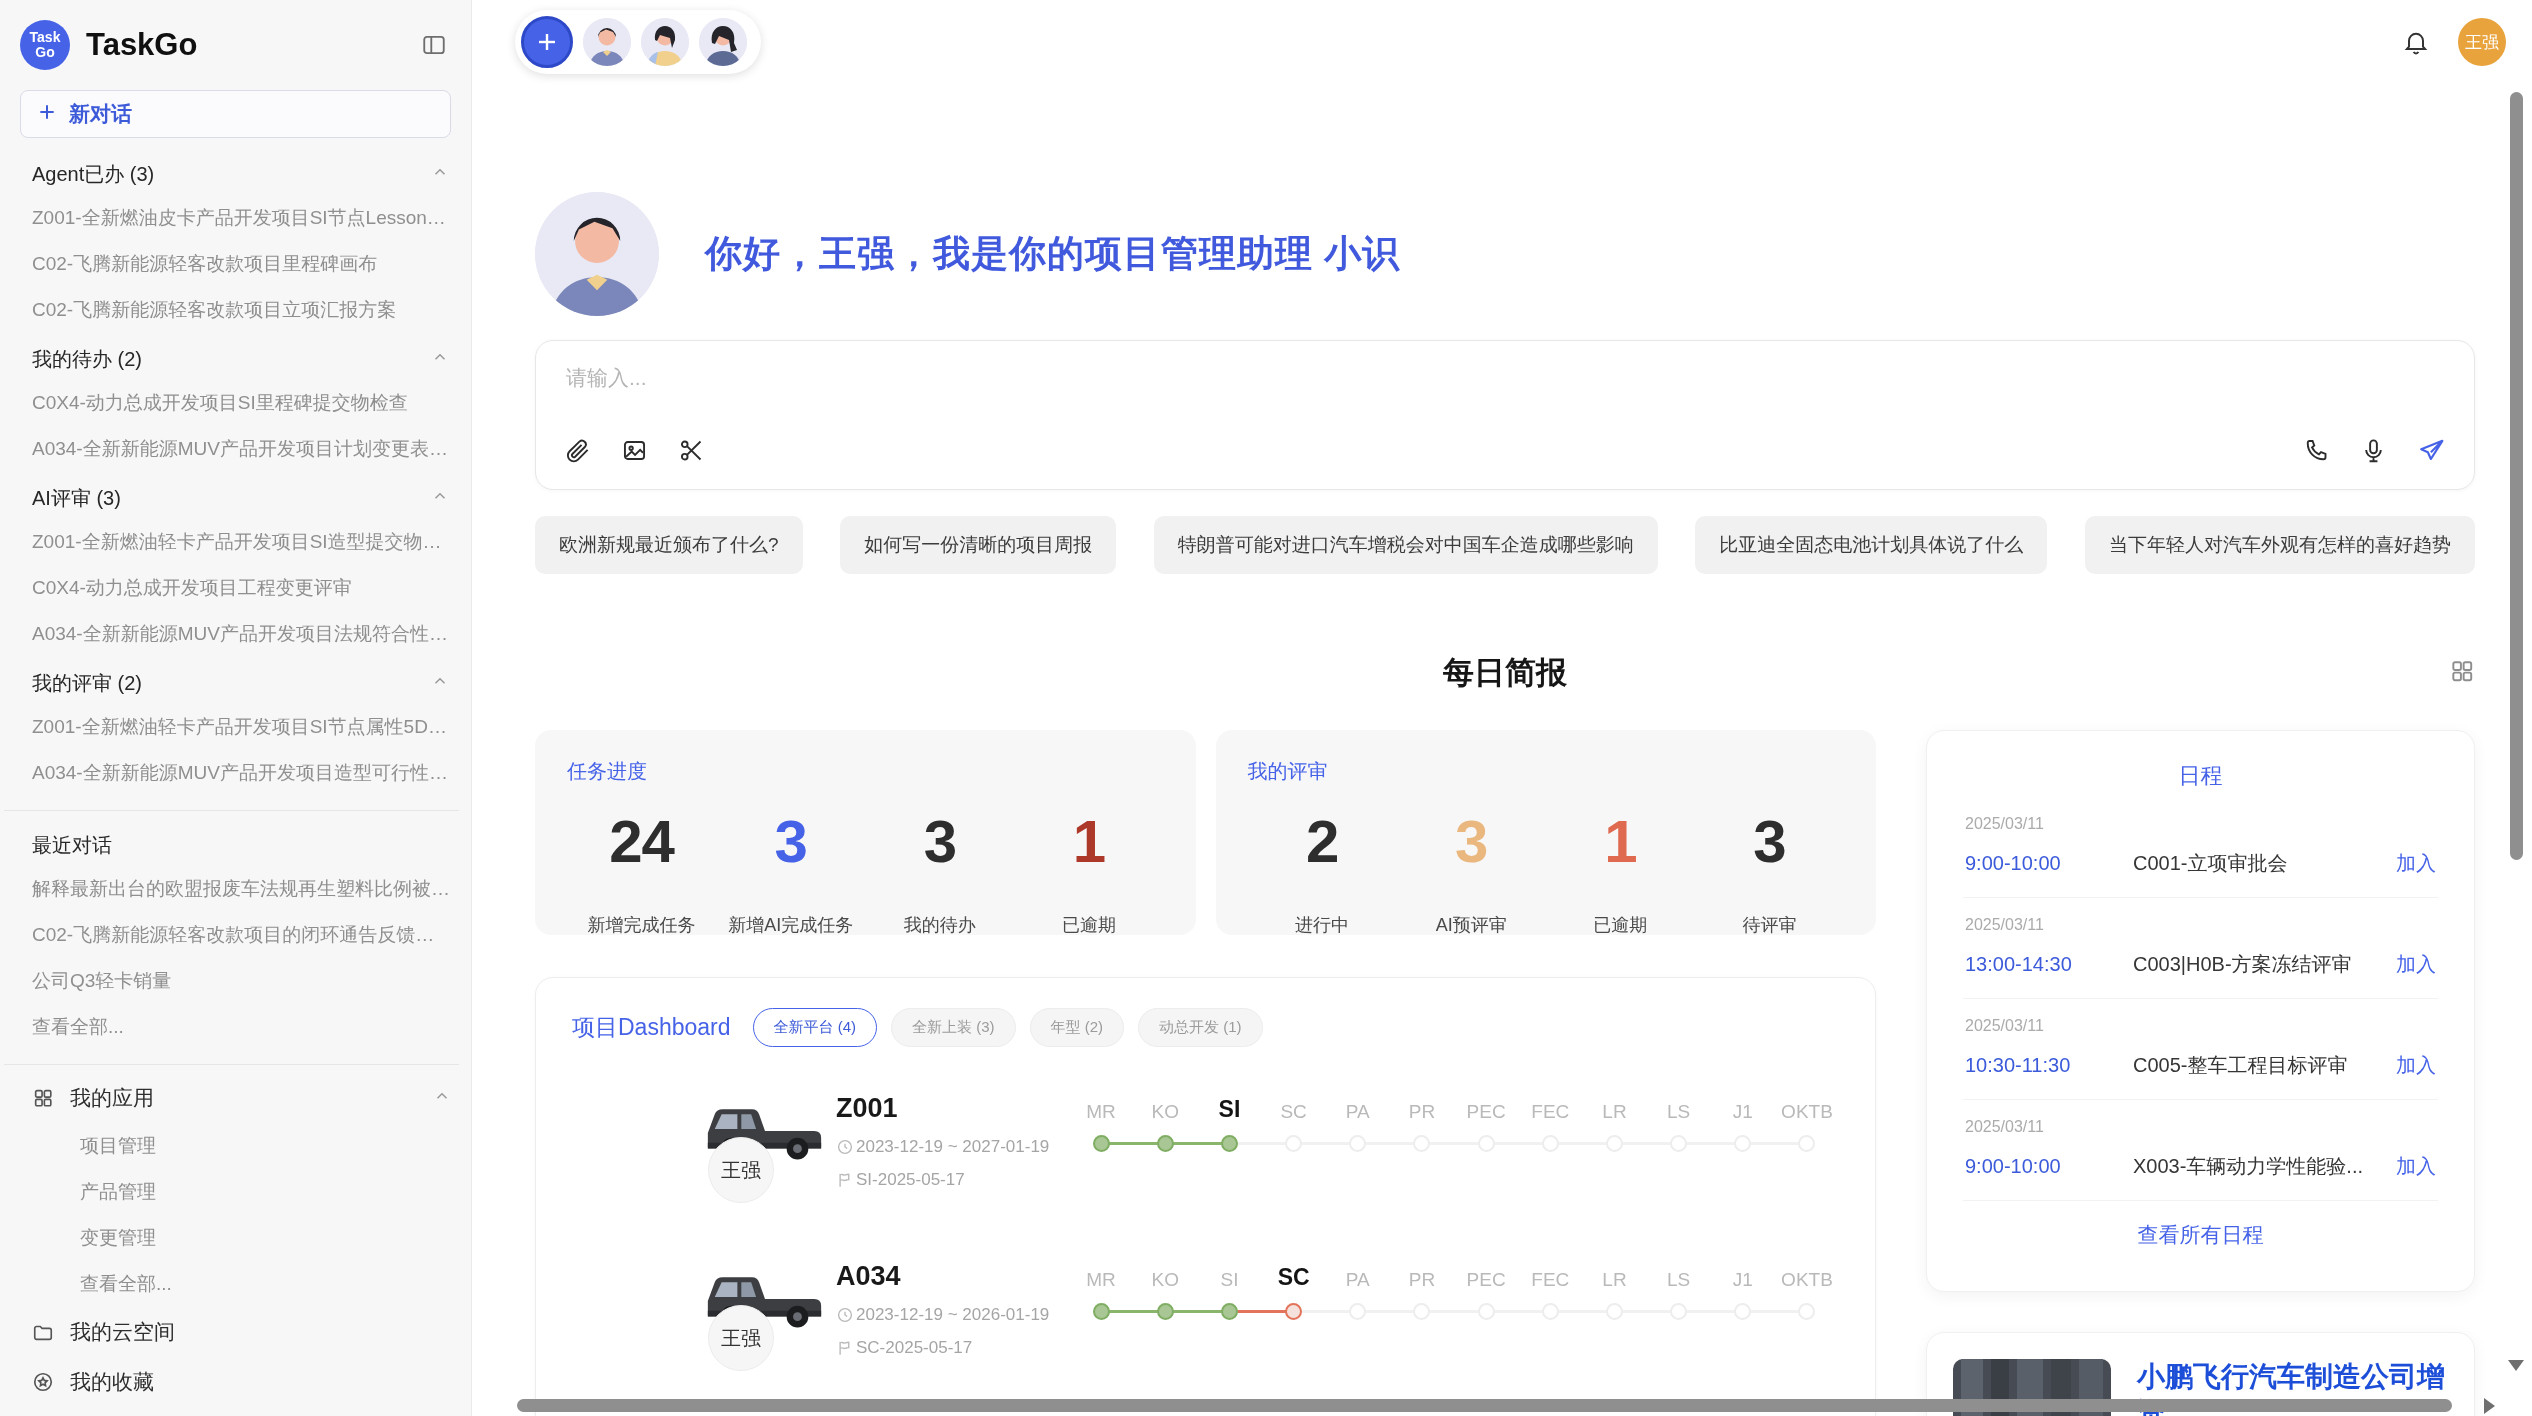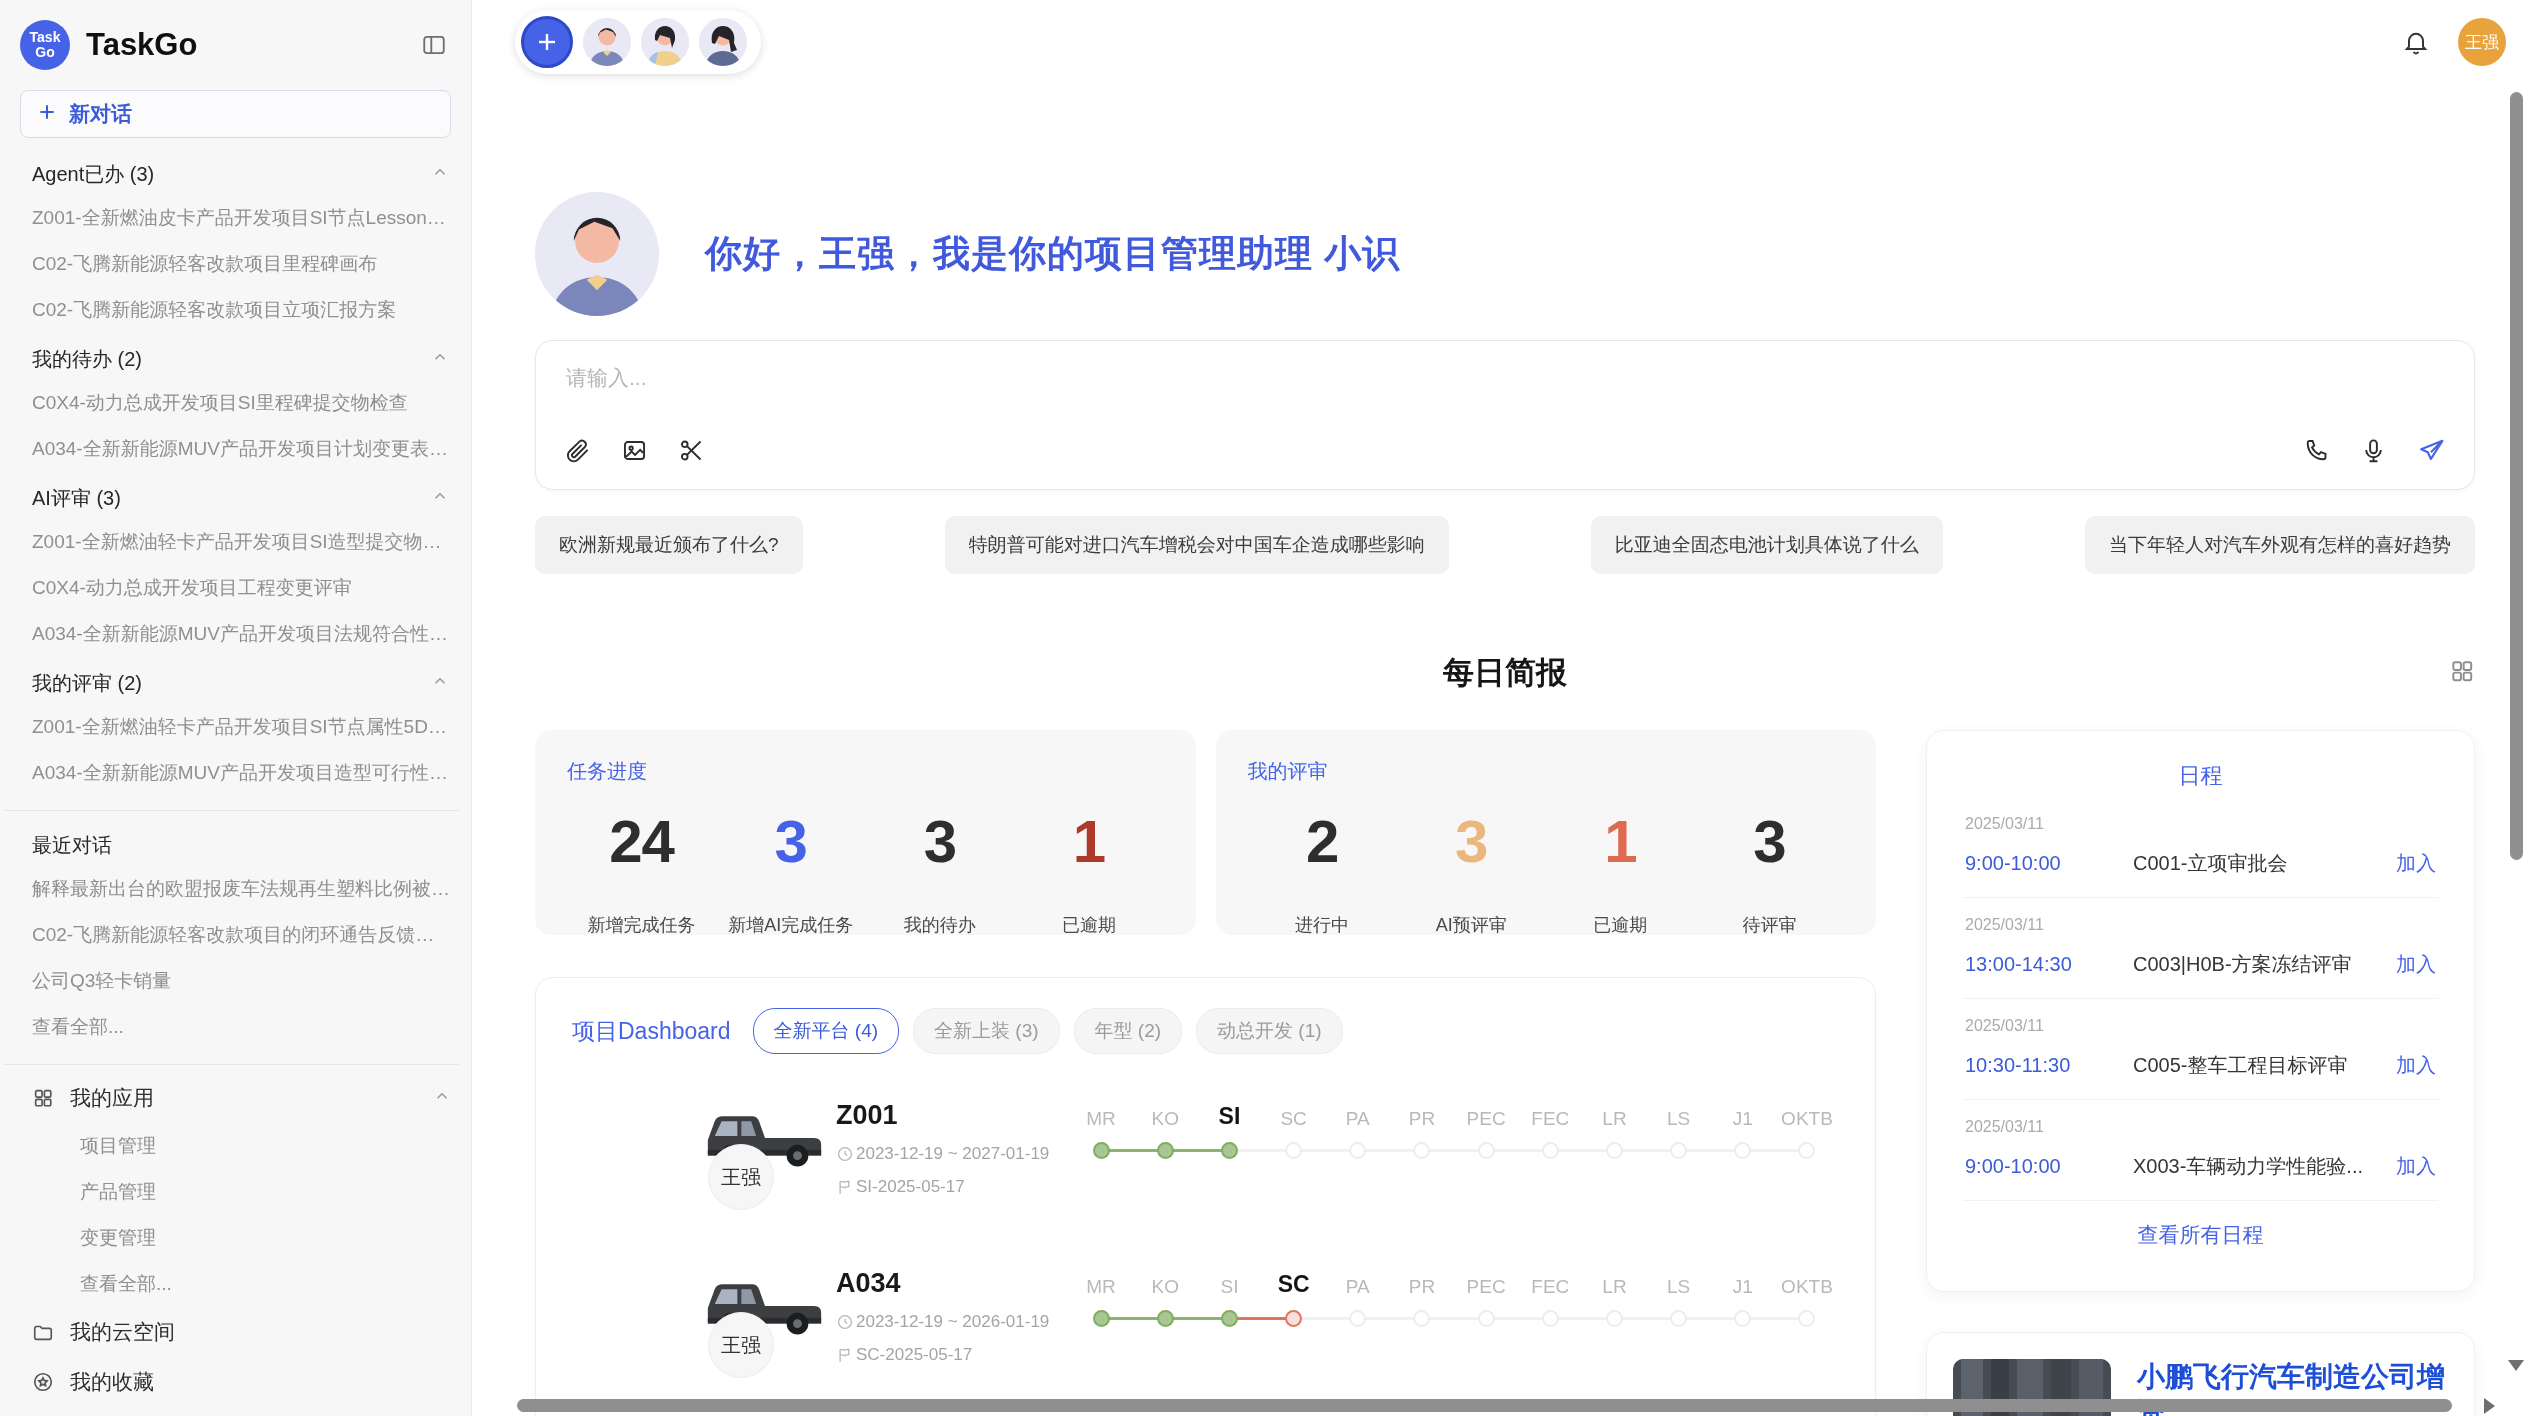--- a/index.html
+++ b/index.html
@@ -76,21 +76,21 @@
   .stat{flex:1;text-align:center}
   .stat-val{font-size:60px;font-weight:650;letter-spacing:-1px}
   .stat-label{margin-top:37px;font-size:18px;color:#4a4a4a}
   .c-dark{color:#2e2e2e}.c-blue{color:#4663e8}.c-red{color:#ad392a}.c-tan{color:#eab77f}.c-salmon{color:#df6a50}
 
   .dash-card{margin-top:42px;background:#fff;border:1px solid #ededed;border-radius:18px;
     box-shadow:0 1px 4px rgba(0,0,0,.03);padding:30px 36px;height:620px;box-sizing:border-box}
   .dash-head{display:flex;align-items:center;gap:22px}
   .dash-title{font-size:23px;color:#4663e8}
   .tabs{display:flex;gap:14px}
-  .tab{padding:9px 20px;border-radius:22px;font-size:19px;background:#f5f5f6;color:#9b9b9b;border:1px solid #ececec}
+  .tab{padding:9px 20px;border-radius:22px;font-size:15px;background:#f5f5f6;color:#9b9b9b;border:1px solid #ececec}
   .tab.active{background:#fff;color:#3d5bd8;border:1px solid #4663e8}
 
   .proj{display:flex;margin-top:46px;align-items:flex-start}
   .proj-media{margin-left:126px;width:134px;position:relative;height:122px;flex:none}
   .owner-badge{position:absolute;left:10px;top:44px;width:66px;height:66px;border-radius:50%;
     background:#f6f6f6;border:1px solid #ececec;display:flex;align-items:center;justify-content:center;
     font-size:20px;color:#333;box-sizing:border-box}
   .proj-info{width:233px;flex:none;padding-left:4px}
   .proj-code{font-size:27px;font-weight:800;color:#191919}
   .proj-meta{margin-top:13px;display:flex;align-items:center;gap:2px;font-size:17px;color:#a5a5a5}
@@ -384,20 +384,21 @@
               <svg width="29" height="29" viewBox="0 0 24 24" fill="none" stroke="#4663e8" stroke-width="1.8" stroke-linejoin="round">
                   <path d="M21 4L3.5 11l5.5 2.5L11.5 19z M21 4l-9.5 9.5"></path>
                 </svg>
             </span>
           </div>
         </div>
       </div>
 
       <div class="chips" data-interactable="false">
         <div class="chip" data-interactable="true">欧洲新规最近颁布了什么?</div>
+        <div class="chip" data-interactable="true">如何写一份清晰的项目周报</div>
         <div class="chip" data-interactable="true">特朗普可能对进口汽车增税会对中国车企造成哪些影响</div>
         <div class="chip" data-interactable="true">比亚迪全固态电池计划具体说了什么</div>
         <div class="chip" data-interactable="true">当下年轻人对汽车外观有怎样的喜好趋势</div>
       </div>
 
       <div class="brief-head" data-interactable="false">
         <span class="brief-title" data-interactable="false">每日简报</span>
         <span class="brief-grid" data-interactable="true">
           <svg width="26" height="26" viewBox="0 0 24 24" fill="none" stroke="currentColor" stroke-width="1.8">
               <rect x="4" y="4" width="7" height="7" rx="1.5"></rect>

